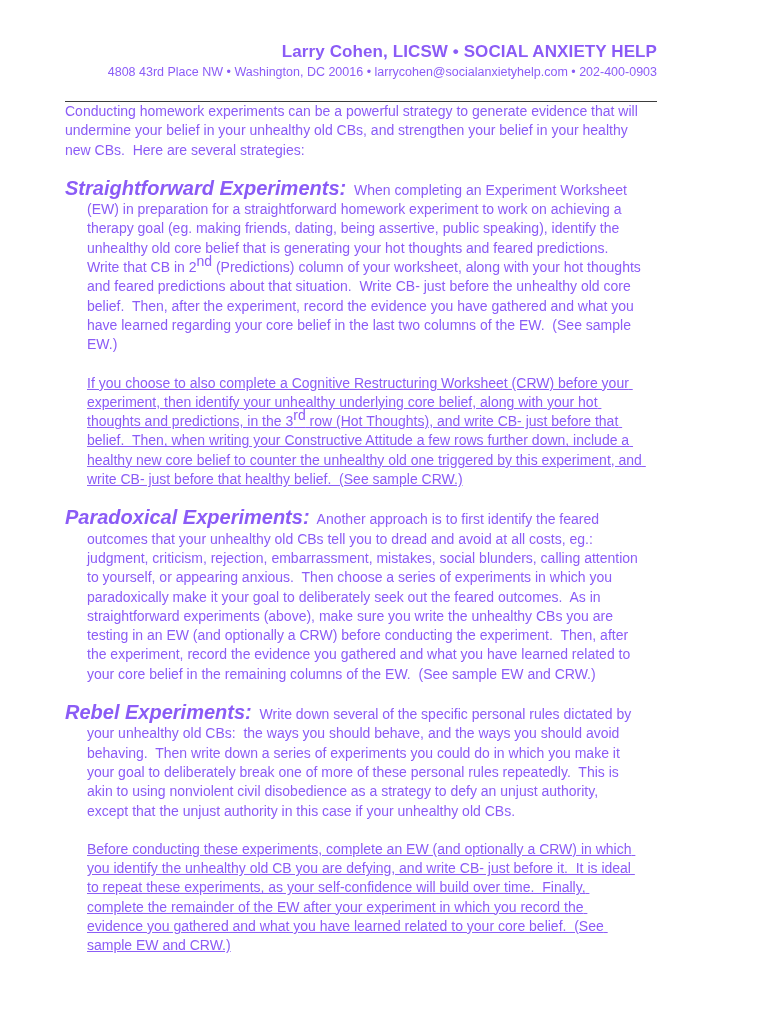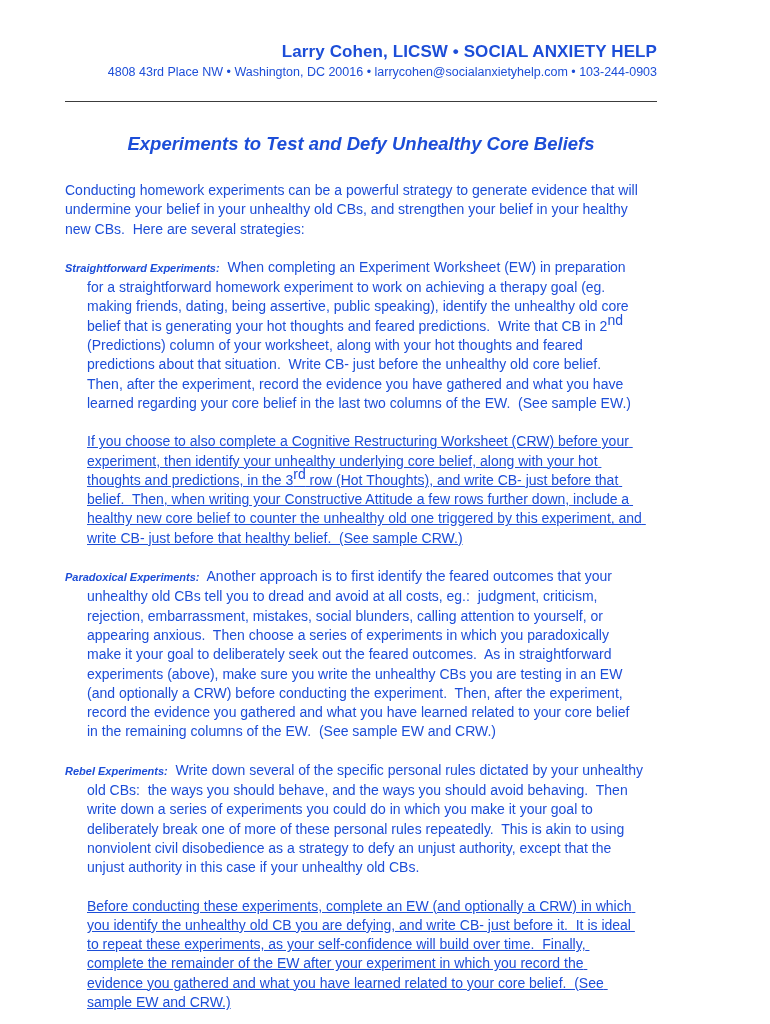--- a/index.html
+++ b/index.html
@@ -1,21 +1,21 @@
 <!DOCTYPE html>
 <html><head>
 <meta charset="utf-8">
 <style>
   html, body { margin: 0; padding: 0; background: #ffffff; }
   .page {
     position: relative;
     width: 722px;
     height: 1024px;
     background: #ffffff;
-    color: #1d4ed8;
+    color: #8b5cf6;
     font-family: "Liberation Sans", "DejaVu Sans", sans-serif;
     box-sizing: border-box;
     padding: 42px 65px 0 65px;
     overflow: hidden;
   }
   .letterhead-name {
     font-size: 17px;
     font-weight: bold;
     text-align: right;
     line-height: 20px;
@@ -51,41 +51,40 @@
     padding-left: 22px;
     text-indent: -22px;
   }
   .indent {
     padding-left: 22px;
     text-decoration: underline;
   }
   .sec-head {
     font-weight: bold;
     font-style: italic;
-    font-size: 11px;
+    font-size: 20px;
   }
   .it { }
   sup {
     font-size: 14px;
     line-height: 0;
     vertical-align: super;
   }
 </style>
 </head>
 <body>
 
 <div class="page">
 
   <header>
     <div class="letterhead-name">Larry Cohen, LICSW • SOCIAL ANXIETY HELP</div>
-    <div class="letterhead-address">4808 43rd Place NW • Washington, DC  20016 • larrycohen@socialanxietyhelp.com • 103-244-0903</div>
+    <div class="letterhead-address">4808 43rd Place NW • Washington, DC  20016 • larrycohen@socialanxietyhelp.com • 202-400-0903</div>
     <hr class="rule">
   </header>
 
-  <h1 class="doc-title">Experiments to Test and Defy Unhealthy Core Beliefs</h1>
 
   <p class="body"><span>Conducting homework experiments can be a powerful strategy to generate evidence that will undermine your belief in your unhealthy old CBs, and strengthen your belief in your healthy new CBs.  Here are several strategies:</span></p>
 
   <section>
     <p class="body hang"><span class="sec-head">Straightforward Experiments:</span><span><span>  When completing an Experiment Worksheet (EW) in preparation for a straightforward homework experiment to work on achieving a therapy goal (eg. making friends, dating, being assertive, public speaking), identify the unhealthy old core belief that is generating your hot thoughts and feared predictions.  Write that CB in 2</span><sup>nd</sup><span> (Predictions) column of your worksheet, along with your hot thoughts and feared predictions about that situation.  Write CB- just before the unhealthy old core belief.  Then, after the experiment, record the evidence you have gathered and what you have learned regarding your core belief in the last two columns of the EW.  (See sample EW.)</span></span></p>
     <p class="body indent"><span>If you choose to also complete a Cognitive Restructuring Worksheet (CRW) before your experiment, then identify your unhealthy underlying core belief, along with your hot thoughts and predictions, in the 3</span><sup>rd</sup><span> row (Hot Thoughts), and write CB- just before that belief.  Then, when writing your Constructive Attitude a few rows further down, include a healthy new core belief to counter the unhealthy old one triggered by this experiment, and write CB- just before that healthy belief.  (See sample CRW.)</span></p>
   </section>
 
   <section>
     <p class="body hang"><span class="sec-head">Paradoxical Experiments:</span><span><span>  Another approach is to first identify the feared outcomes that your unhealthy old CBs tell you to dread and avoid at all costs, eg.:  judgment, criticism, rejection, embarrassment, mistakes, social blunders, calling attention to yourself, or appearing anxious.  Then choose a series of experiments in which you paradoxically make it your goal to deliberately seek out the feared outcomes.  As in straightforward experiments (above), make sure you write the unhealthy CBs you are testing in an EW (and optionally a CRW) before conducting the experiment.  Then, after the experiment, record the evidence you gathered and what you have learned related to your core belief in the remaining columns of the EW.  (See sample EW and CRW.)</span></span></p>

